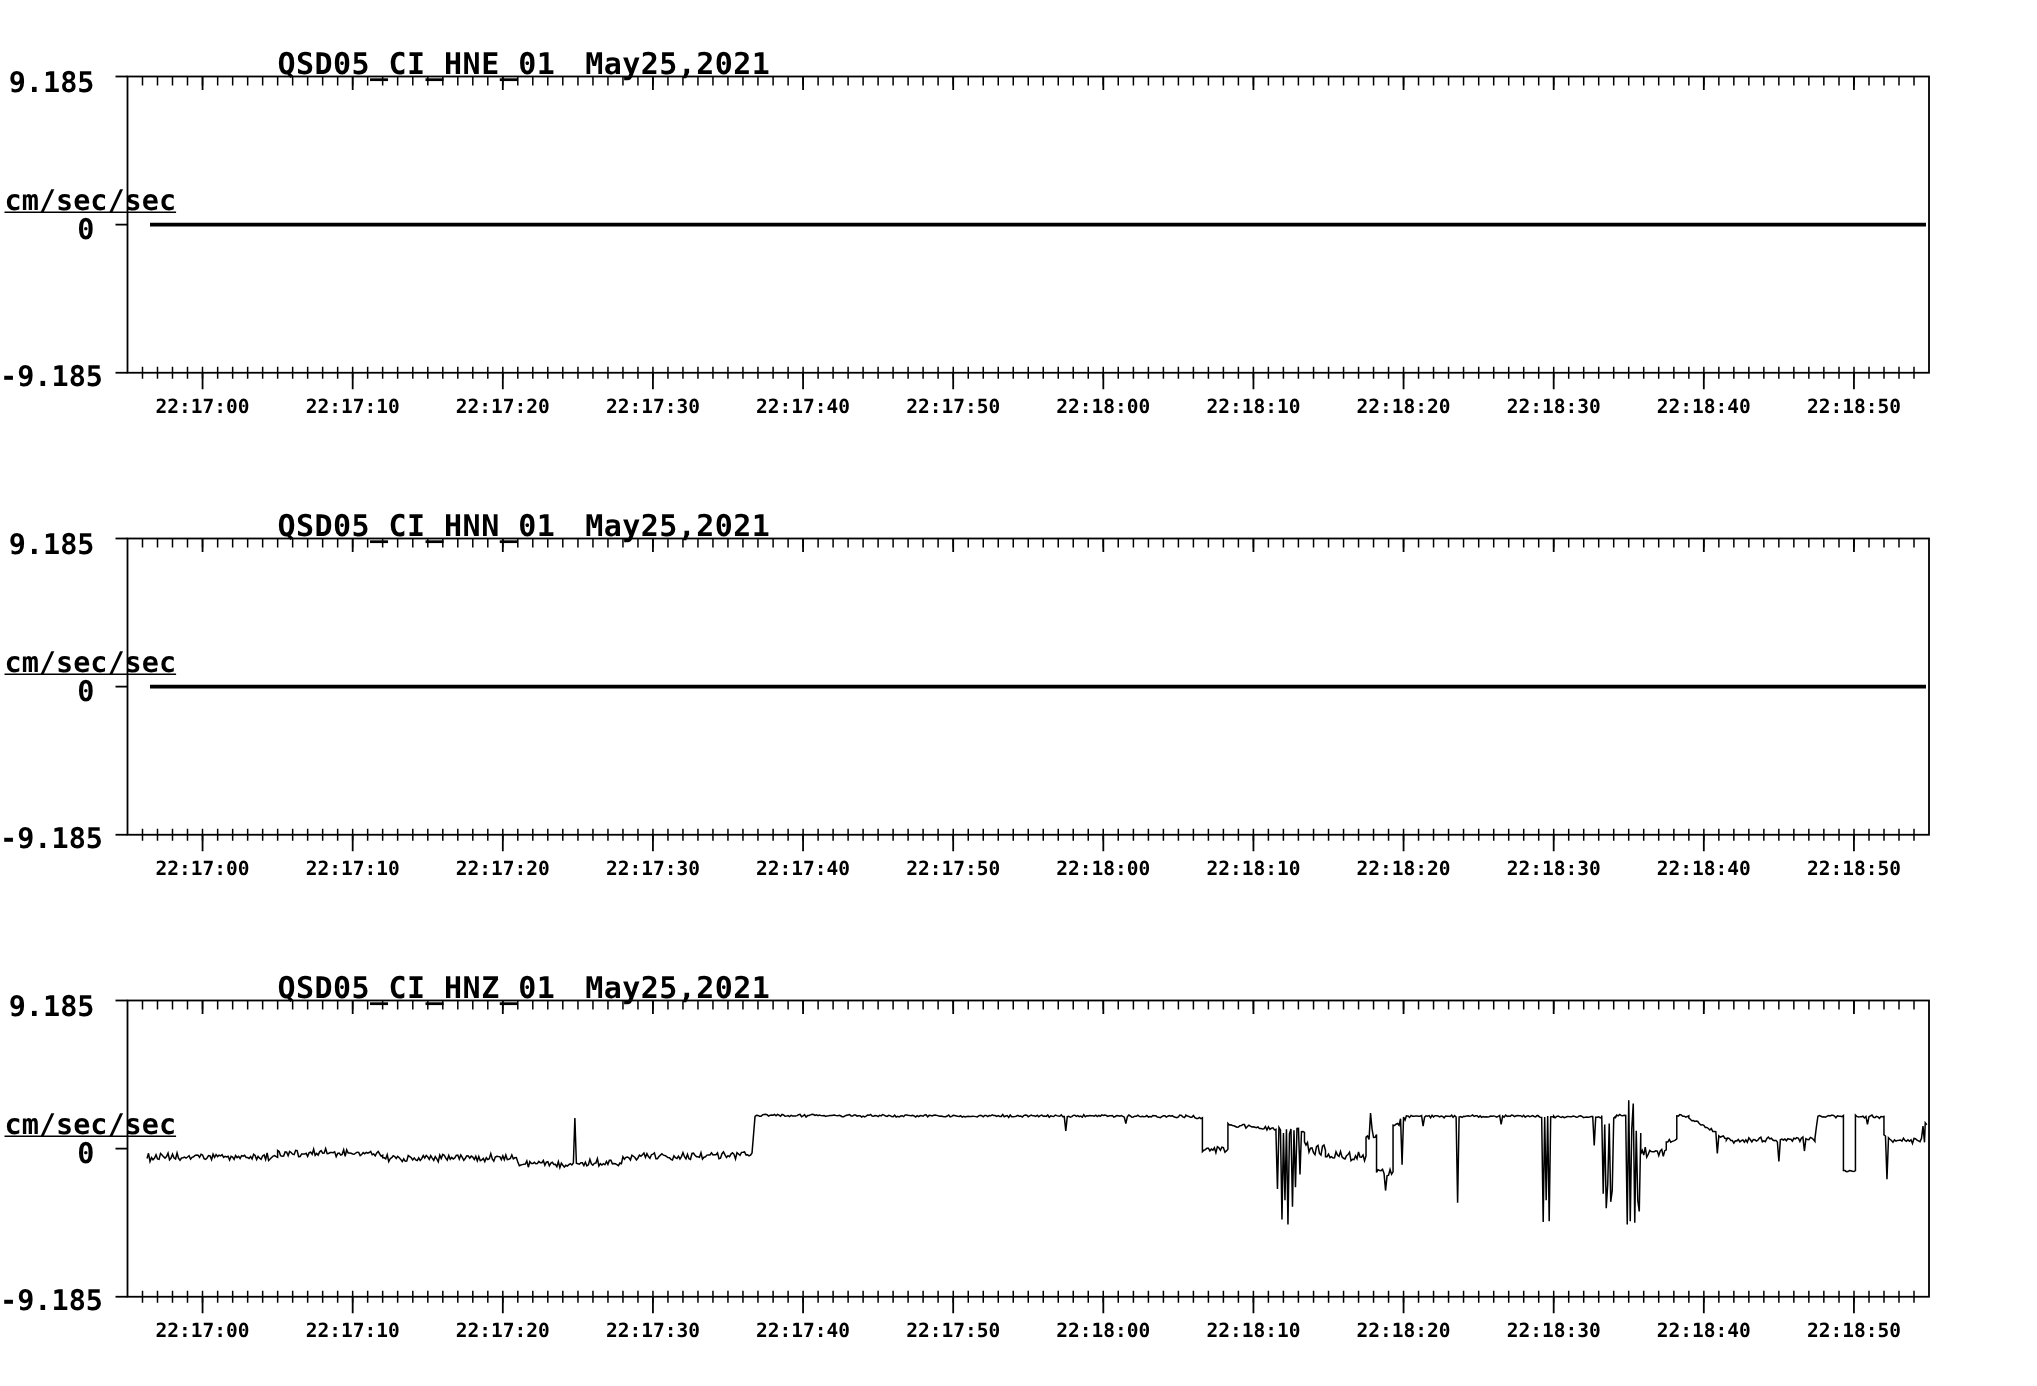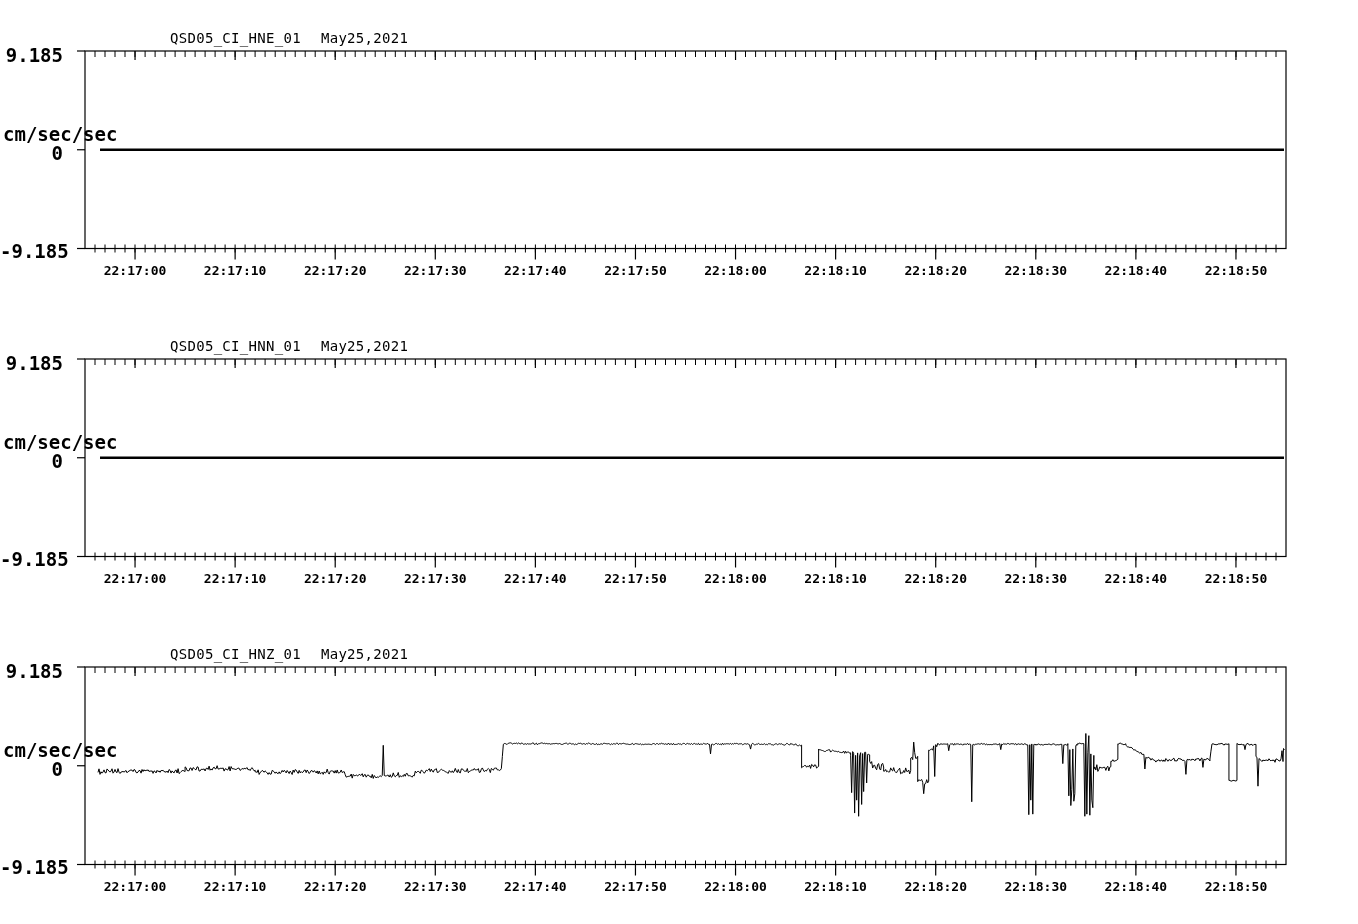--- a/index.html
+++ b/index.html
@@ -1,25 +1,25 @@
 <!DOCTYPE html>
 <html><head>
 <meta charset="utf-8">
 <style>
   html,body{margin:0;padding:0;background:#ffffff;}
   body{width:1358px;height:924px;position:relative;font-family:"DejaVu Sans Mono","Liberation Mono",monospace;color:#000;}
   .panel{position:relative;width:1358px;height:308px;}
   svg.plot{position:absolute;left:0;top:0;display:block;}
-  .title{position:absolute;left:170px;top:30px;font-size:14px;font-weight:normal;white-space:pre;letter-spacing:0.3px;}
+  .title{position:absolute;left:185px;top:30px;font-size:20px;font-weight:bold;white-space:pre;letter-spacing:0.3px;}
   .title .date{margin-left:20px;}
   .ylab{position:absolute;font-size:19px;font-weight:bold;}
   .ymax{left:0;width:63px;text-align:right;top:44px;}
   .yzero{left:0;width:63px;text-align:right;top:142px;}
   .ymin{left:0;width:63px;text-align:left;top:240px;}
-  .yunit{left:3px;top:123px;}
+  .yunit{left:3px;top:123px;text-decoration:underline;}
   .ticklabel{font-family:"DejaVu Sans Mono","Liberation Mono",monospace;font-size:13px;font-weight:bold;fill:#000;}
 </style>
 </head>
 <body>
 
 <div class="panel">
   <svg class="plot" width="1358" height="308">
       <rect x="85" y="51" width="1201" height="197.5" fill="none" stroke="#000000" stroke-width="1.2"></rect>
       <line x1="95.0" y1="51" x2="95.0" y2="57" stroke="#000000" stroke-width="1"></line>
       <line x1="95.0" y1="244.5" x2="95.0" y2="252.5" stroke="#000000" stroke-width="1"></line>

